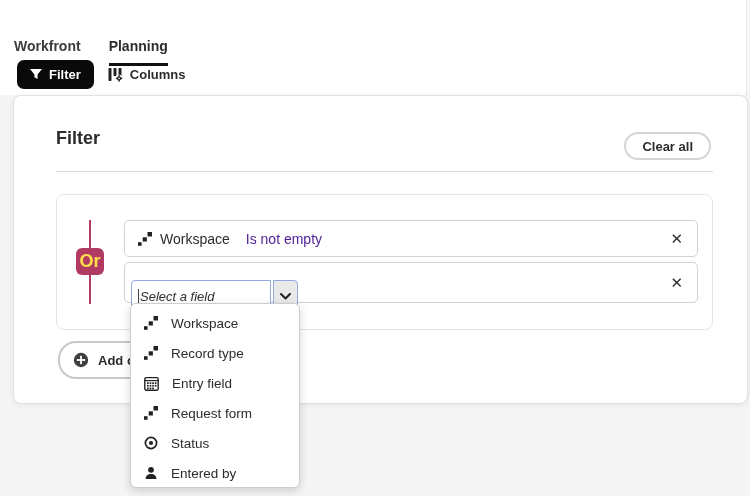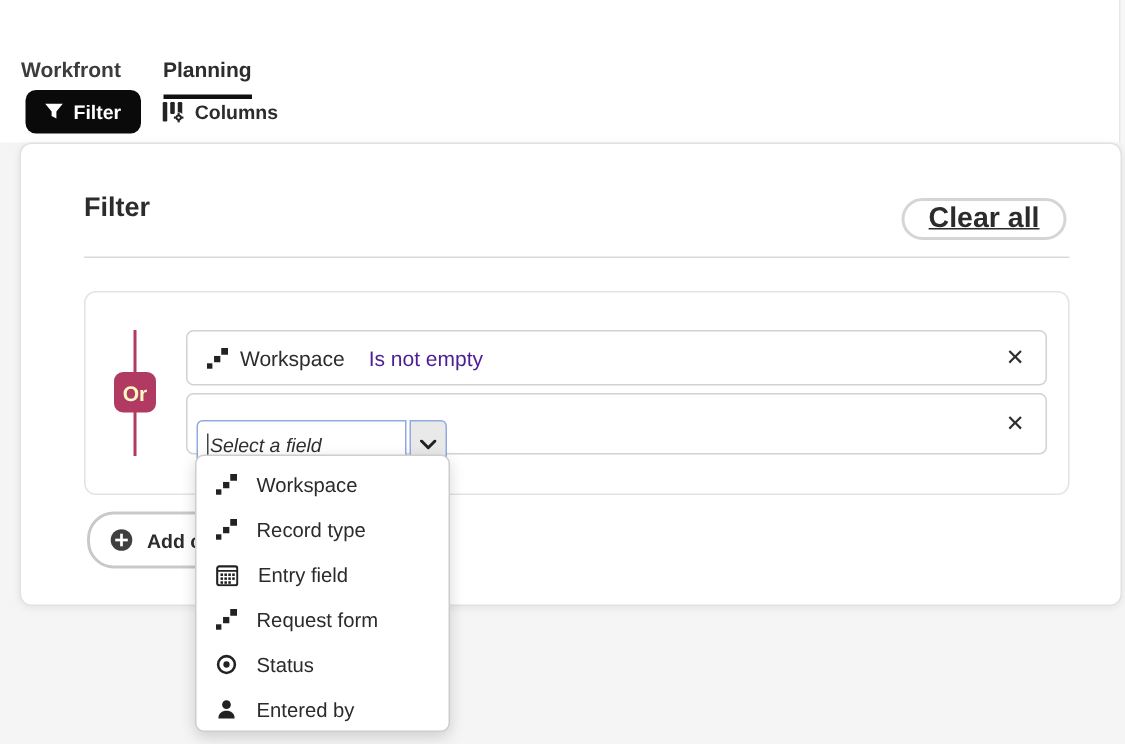--- a/index.html
+++ b/index.html
@@ -24,30 +24,30 @@
     border:none; border-radius:7px; height:29px; padding:0 13px; font-weight:700;
     font-size:13px; font-family:inherit; cursor:pointer; }
   .btn-columns { display:flex; align-items:center; gap:7px; background:transparent; border:none;
     font-size:13px; font-weight:600; color:#2c2c2c; font-family:inherit; cursor:pointer; }
 
   
   .panel { position:absolute; left:13px; top:95px; width:735px; height:309px; background:#fff;
     border:1px solid #e2e2e2; border-radius:8px; box-shadow:0 1px 6px rgba(0,0,0,0.07); }
   .panel-title { position:absolute; left:42px; top:32px; font-size:18px; font-weight:800; color:#2c2c2c; }
   .btn-clear { position:absolute; right:36px; top:36px; height:28px; padding:0 16px;
-    border:2px solid #d5d5d5; border-radius:15px; background:#fff; font-size:19px;
-    font-weight:700; color:#2c2c2c; font-family:inherit; cursor:pointer;text-decoration:underline; }
+    border:2px solid #d5d5d5; border-radius:15px; background:#fff; font-size:13px;
+    font-weight:700; color:#2c2c2c; font-family:inherit; cursor:pointer; }
   .panel-divider { position:absolute; left:42px; top:75px; width:657px; height:1px; background:#d9d9d9; }
 
   
   .group { position:absolute; left:42px; top:98px; width:657px; height:136px;
     border:1px solid #e3e3e3; border-radius:8px; background:#fff; }
   .or-line { position:absolute; left:32px; top:25px; width:2px; height:84px; background:#b13a63; }
   .or-badge { position:absolute; left:19px; top:53px; width:28px; height:27px; background:#b13a63;
-    border-radius:6px; color:#fef9c3; font-size:14px; font-weight:700; display:flex;
+    border-radius:6px; color:#fde047; font-size:18px; font-weight:700; display:flex;
     align-items:center; justify-content:center; cursor:pointer; }
 
   .cond-row { position:absolute; left:67px; width:574px; background:#fff;
     border:1px solid #d2d2d2; border-radius:5px; display:flex; align-items:center; }
   .cond-row.r1 { top:25px; height:37px; }
   .cond-row.r2 { top:67px; height:41px; }
   .cond-row .steps { margin-left:13px; }
   .cond-field { font-size:14px; color:#2c2c2c; font-weight:400; margin-left:8px; }
   .cond-op { font-size:14px; color:#4c1d95; margin-left:16px; }
   .row-x { margin-left:auto; margin-right:14px; font-size:15px; color:#2e2e2e;

